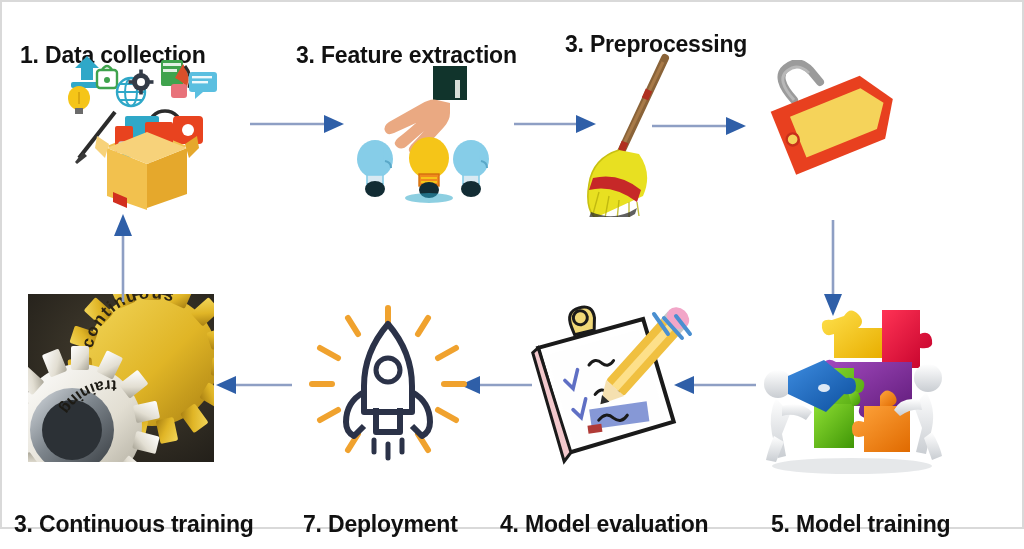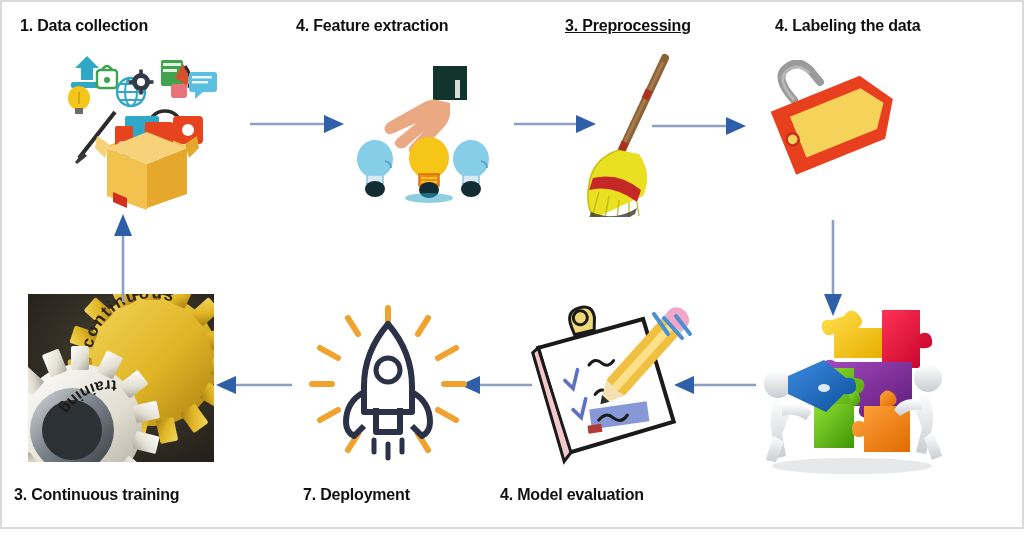--- a/index.html
+++ b/index.html
@@ -18,24 +18,25 @@
     overflow: hidden;
   }
   .frame-border {
     position: absolute;
     background: #d9d9d9;
   }
   .label {
     position: absolute;
     font-family: "Liberation Sans", sans-serif;
     font-weight: bold;
-    font-size: 16px;
+    font-size: 23px;
     color: #111111;
     white-space: nowrap;
     letter-spacing: -0.2px;
+    margin-top: 25px;
   }
   .stage {
     position: absolute;
   }
   .arrow {
     position: absolute;
   }
   .gear-photo {
     position: absolute;
     left: 28px;
@@ -50,27 +51,27 @@
 <body>
 
 <div id="diagram">
 
   <div class="frame-border" style="left:0;top:0;width:1024px;height:2px;"></div>
   <div class="frame-border" style="left:0;top:527px;width:1024px;height:2px;"></div>
   <div class="frame-border" style="left:0;top:0;width:2px;height:529px;"></div>
   <div class="frame-border" style="left:1022px;top:0;width:2px;height:529px;"></div>
 
   <div class="label" style="left:20px;top:17px;">1. Data collection</div>
-  <div class="label" style="left:296px;top:17px;">4. Feature extraction</div>
-  <div class="label" style="left:565px;top:17px;text-decoration:underline;">3. Preprocessing</div>
-  <div class="label" style="left:775px;top:17px;">4. Labeling the data</div>
+  <div class="label" style="left:296px;top:17px;">3. Feature extraction</div>
+  <div class="label" style="left:565px;top:6px;">3. Preprocessing</div>
 
   <div class="label" style="left:14px;top:486px;">3. Continuous training</div>
   <div class="label" style="left:303px;top:486px;">7. Deployment</div>
   <div class="label" style="left:500px;top:486px;">4. Model evaluation</div>
+  <div class="label" style="left:771px;top:486px;">5. Model training</div>
 
   <div class="stage" style="left:45px;top:50px;width:180px;height:175px;">
     <svg width="180" height="175" viewBox="0 0 180 175">
 
       <g>
 
         <path d="M30 18 l12 -12 l12 12 l-6 0 l0 12 l-12 0 l0 -12 z" fill="#2fa8c8"></path>
         <rect x="26" y="32" width="32" height="6" rx="2" fill="#2fa8c8"></rect>
 
         <rect x="52" y="20" width="20" height="18" rx="3" fill="#ffffff" stroke="#3fa34d" stroke-width="2.4"></rect>

